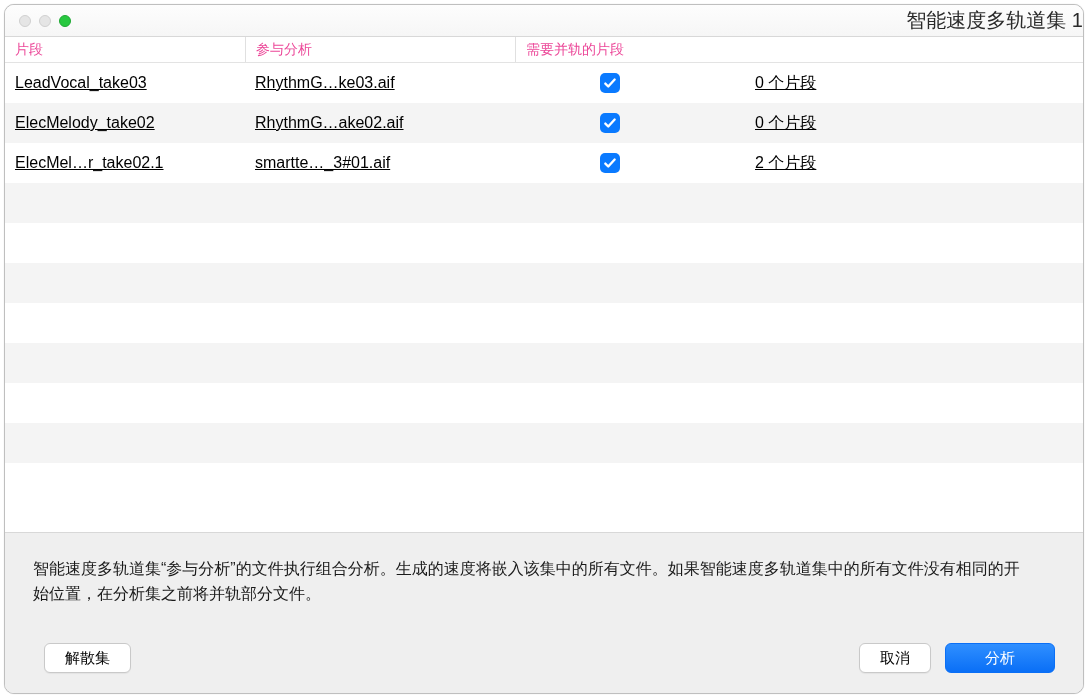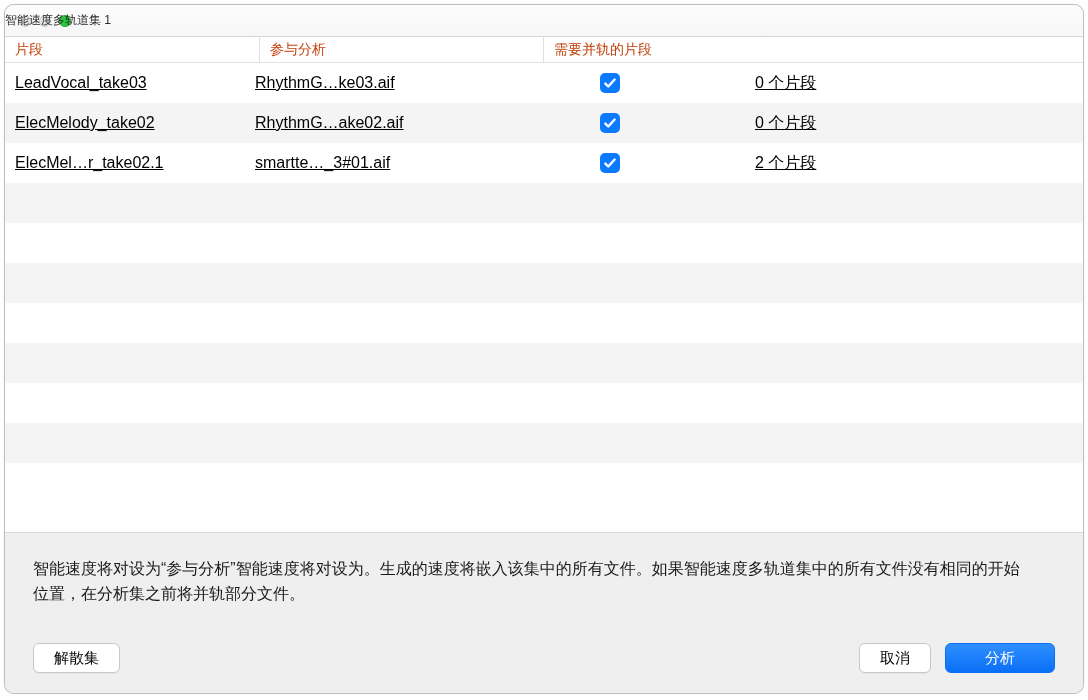--- a/index.html
+++ b/index.html
@@ -46,40 +46,39 @@
       height: 12px;
       border-radius: 50%;
     }
     .tl-close { background: #e5e5e5; border: 0.5px solid #d0d0d0; }
     .tl-min   { background: #e5e5e5; border: 0.5px solid #d0d0d0; }
     .tl-zoom  { background: #28c840; border: 0.5px solid #1fa934; }
     .title {
       position: absolute;
       left: 0;
       right: 0;
-      text-align: left;
-      font-size: 12px;
+      text-align: right;
+      font-size: 20px;
       font-weight: 500;
       color: #2a2a2a;
       pointer-events: none;
     }
     .table-container {
       flex: 1;
       overflow: auto;
       border-bottom: 1px solid #d8d8d8;
     }
     .table-header {
       display: flex;
       height: 26px;
       align-items: center;
       background: #ffffff;
       border-bottom: 1px solid #e3e3e3;
       font-size: 14px;
-      color: #c2410c;
-      gap: 14px;
+      color: #ec4899;
     }
     .col {
       padding: 0 10px;
       white-space: nowrap;
       overflow: hidden;
       text-overflow: ellipsis;
     }
     .hcol {
       padding: 0 10px;
       border-left: 1px solid #e0e0e0;
@@ -133,20 +132,21 @@
     .desc {
       font-size: 16px;
       color: #1a1a1a;
       line-height: 1.55;
       max-width: 1000px;
       margin-bottom: 36px;
     }
     .button-row {
       display: flex;
       align-items: center;
+      margin-left: 11px;
     }
     .btn {
       height: 30px;
       padding: 0 20px;
       border-radius: 6px;
       font-size: 15px;
       display: inline-flex;
       align-items: center;
       justify-content: center;
       cursor: default;
@@ -228,21 +228,21 @@
         <div class="table-row"></div>
         <div class="table-row"></div>
         <div class="table-row"></div>
         <div class="table-row"></div>
         <div class="table-row"></div>
         <div class="table-row"></div>
       </div>
   </div>
 
   <div class="bottom-panel">
-    <div class="desc">智能速度将对设为“参与分析”智能速度将对设为。生成的速度将嵌入该集中的所有文件。如果智能速度多轨道集中的所有文件没有相同的开始位置，在分析集之前将并轨部分文件。</div>
+    <div class="desc">智能速度多轨道集“参与分析”的文件执行组合分析。生成的速度将嵌入该集中的所有文件。如果智能速度多轨道集中的所有文件没有相同的开始位置，在分析集之前将并轨部分文件。</div>
     <div class="button-row">
       <div class="btn btn-default">解散集</div>
       <div class="spacer"></div>
       <div class="btn btn-default">取消</div>
       <div class="gap"></div>
       <div class="btn btn-primary">分析</div>
     </div>
   </div>
 
 </div>

